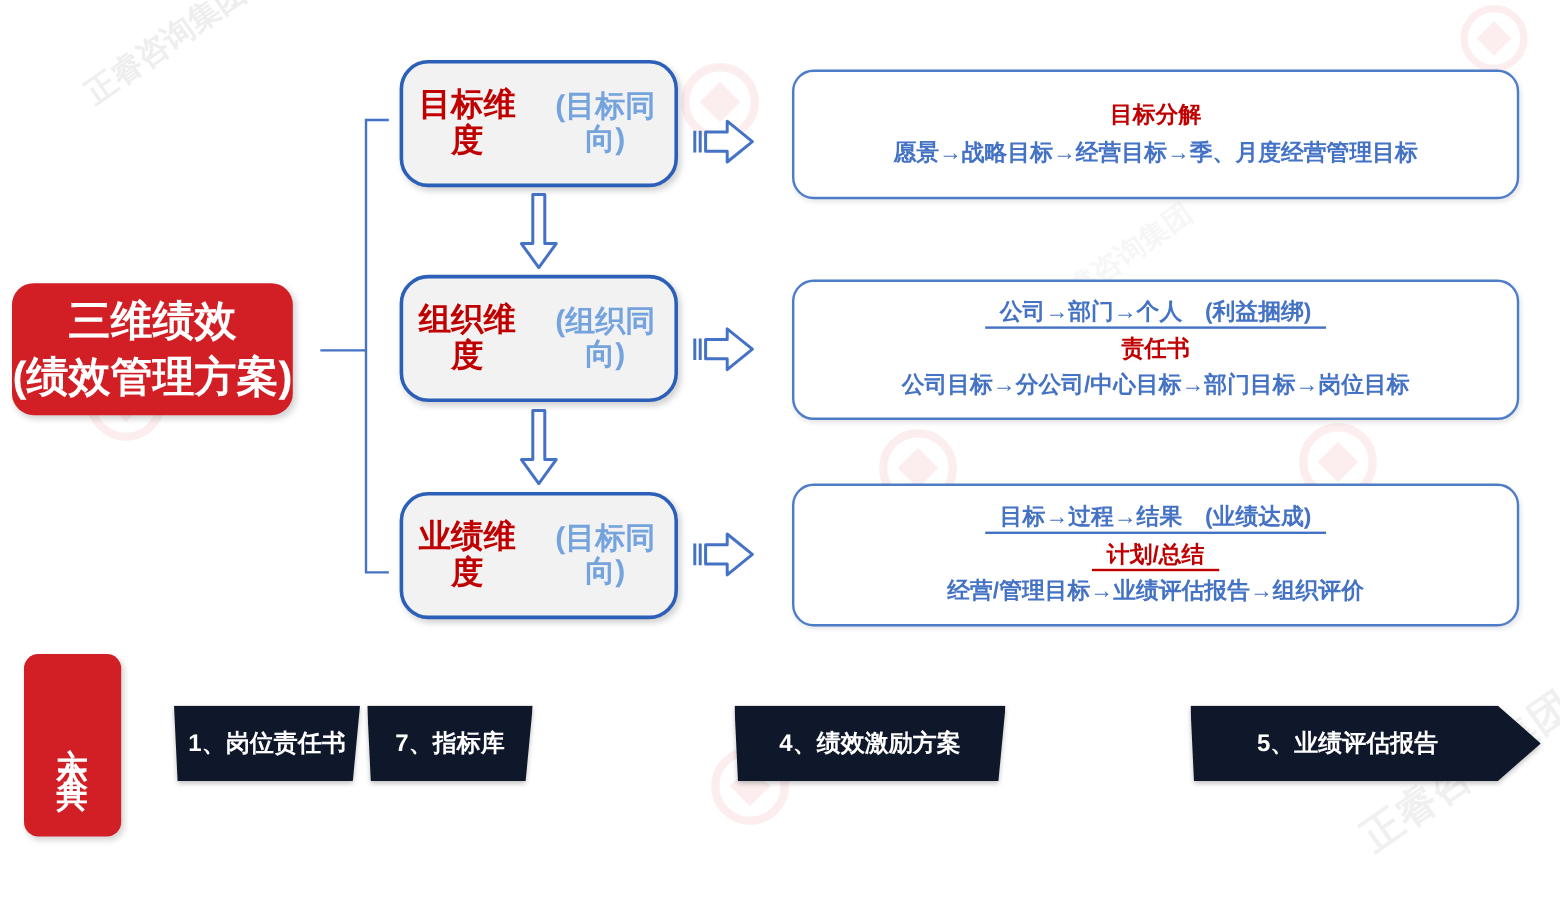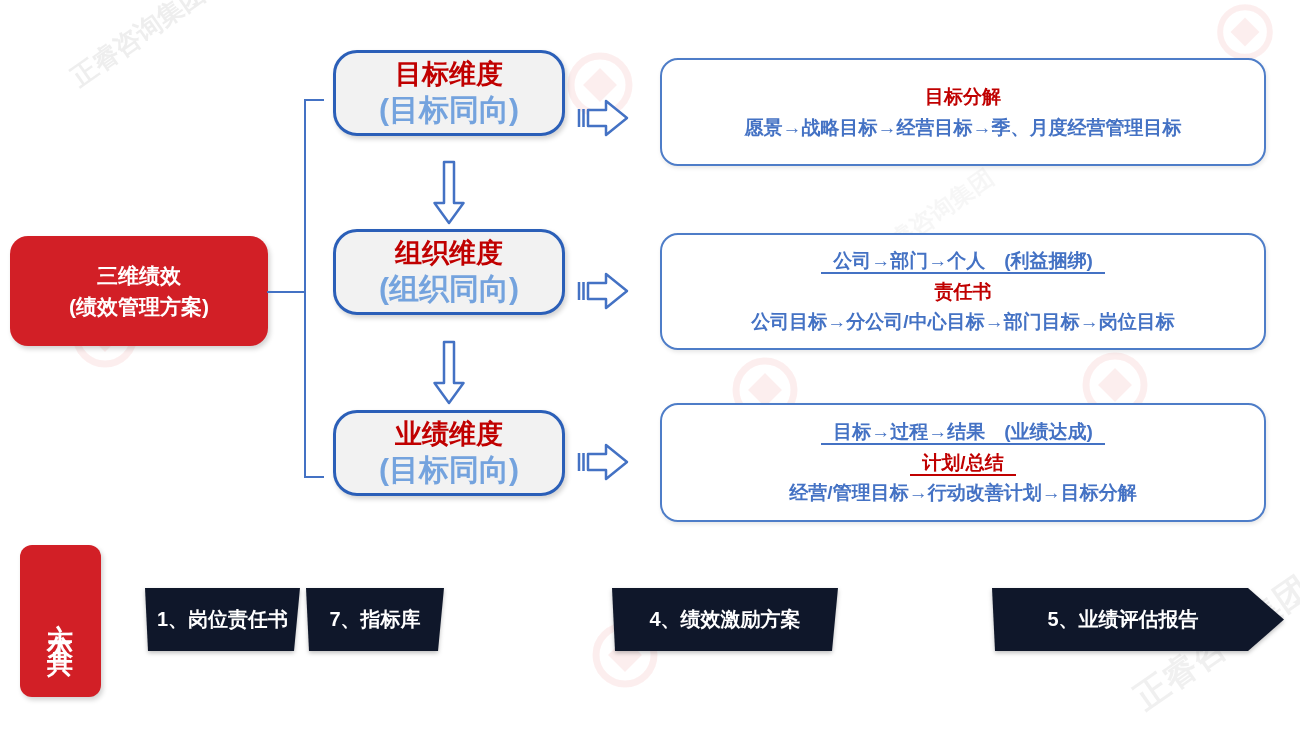--- a/index.html
+++ b/index.html
@@ -6,37 +6,37 @@
   .stage{
     position:relative;width:1300px;height:753px;background:#ffffff;
     overflow:hidden;font-family:"Liberation Sans","DejaVu Sans",sans-serif;
   }
   
   .wm{position:absolute;pointer-events:none;}
   .wm-logo{opacity:.07;}
   .wm-text{opacity:.16;color:#9a9a9a;font-weight:bold;transform:rotate(-35deg);white-space:nowrap;}
   
   .root-box{
-    position:absolute;left:10px;top:236px;width:258px;height:110px;
+    position:absolute;left:10px;top:236px;width:234px;height:110px;
     background:#D21F26;border-radius:18px;color:#fff;
     display:flex;flex-direction:column;align-items:center;justify-content:center;gap:5px;
-    font-weight:bold;font-size:21px;line-height:1.2;text-align:center;
+    font-weight:bold;font-size:35px;line-height:1.2;text-align:center;
     box-shadow:2px 3px 5px rgba(0,0,0,.18);
   }
   
   .bracket{position:absolute;left:265px;top:90px;}
   
   .dim-box{
-    position:absolute;left:333px;width:232px;height:86px;box-sizing:border-box;
+    position:absolute;left:333px;width:232px;height:106px;box-sizing:border-box;
     background:#F2F2F2;border:3px solid #2B5FB8;border-radius:24px;
-    display:flex;flex-direction:column;align-items:center;justify-content:center;gap:4px;
+    display:flex;flex-direction:row;align-items:center;justify-content:center;gap:4px;
     box-shadow:2px 3px 5px rgba(0,0,0,.18);text-align:center;
   }
   .dim-title{color:#C00000;font-size:27px;font-weight:bold;line-height:1.1;}
-  .dim-sub{color:#74A3DE;font-size:30px;font-weight:bold;line-height:1.1;}
+  .dim-sub{color:#74A3DE;font-size:25px;font-weight:bold;line-height:1.1;}
   .dim-1{top:50px;} .dim-2{top:229px;} .dim-3{top:410px;}
   
   .down-arrow{position:absolute;left:432px;}
   .da-1{top:160px;} .da-2{top:340px;}
   .right-arrow{position:absolute;left:576px;}
   .ra-1{top:96px;} .ra-2{top:269px;} .ra-3{top:440px;}
   
   .detail-box{
     position:absolute;left:660px;width:606px;box-sizing:border-box;
     background:#fff;border:2.5px solid #4E7DC8;border-radius:18px;
@@ -164,21 +164,21 @@
     <div class="dline decomp">愿景→战略目标→经营目标→季、月度经营管理目标</div>
   </div>
   <div class="detail-box det-2">
     <div class="dline flow"><span class="u">公司→部门→个人　(利益捆绑)</span></div>
     <div class="dline kw">责任书</div>
     <div class="dline decomp">公司目标→分公司/中心目标→部门目标→岗位目标</div>
   </div>
   <div class="detail-box det-3">
     <div class="dline flow"><span class="u">目标→过程→结果　(业绩达成)</span></div>
     <div class="dline kw"><span class="u">计划/总结</span></div>
-    <div class="dline decomp">经营/管理目标→行动改善计划→目标分解</div>
+    <div class="dline decomp">经营/管理目标→业绩评估报告→组织评价</div>
   </div>
 
   <div class="tools-box">
     <div class="tools-label">六大工具</div>
   </div>
 
   <div class="banner-seg seg-1">
     <div class="banner-inner">1、岗位责任书</div>
   </div>
   <div class="banner-seg seg-2">

